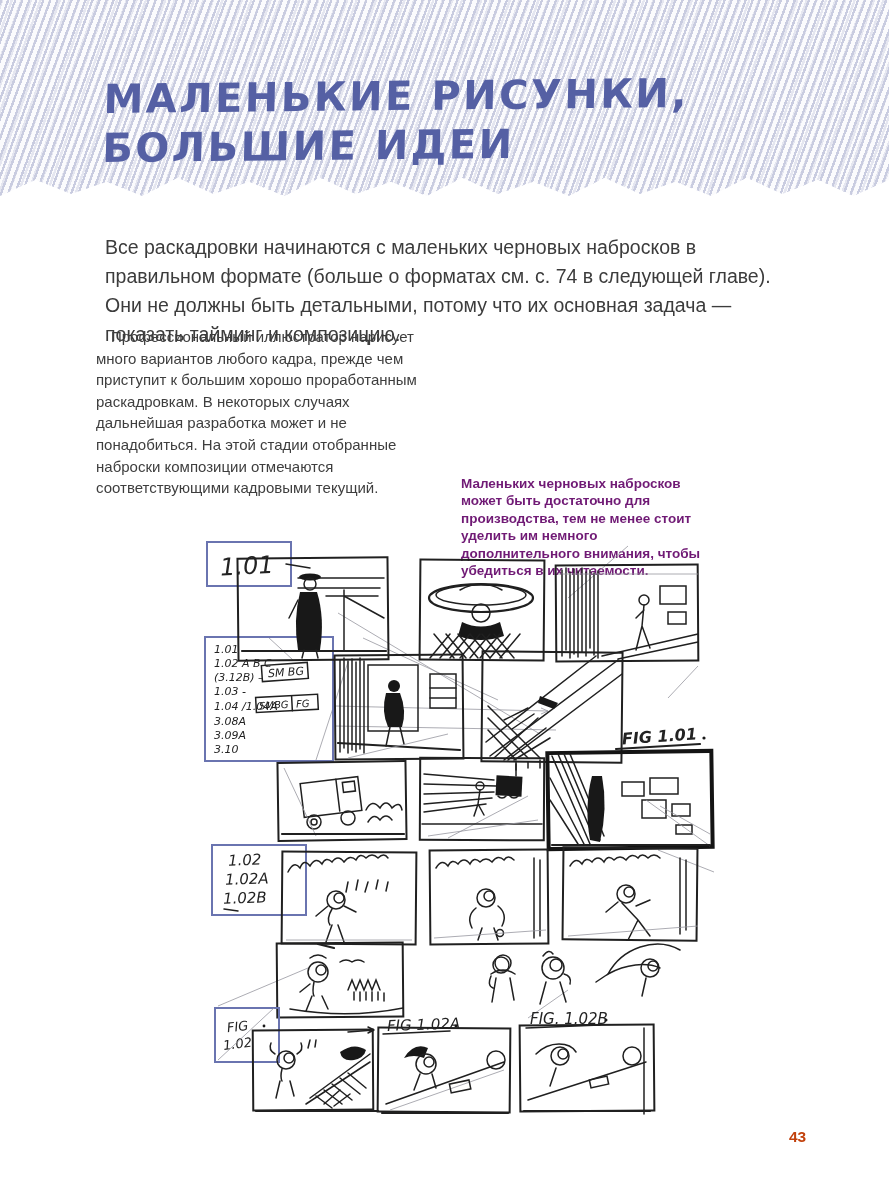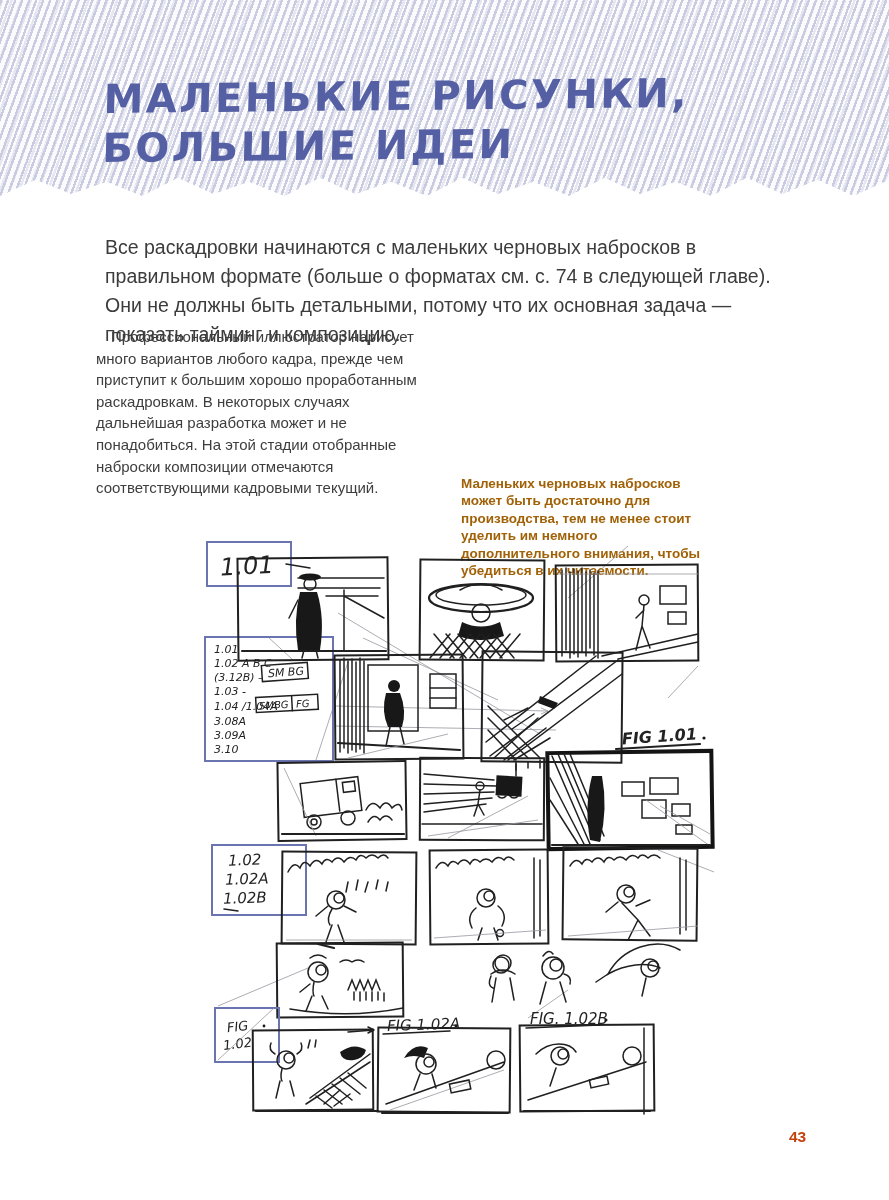--- a/index.html
+++ b/index.html
@@ -33,21 +33,21 @@
   
   .intro{
     position:absolute;left:105px;top:213px;width:690px;
     font-size:19.5px;line-height:29px;color:#3c3c3c;
   }
   .col{position:absolute;top:311px;font-size:15px;line-height:21.6px;color:#3e3e3e;}
   .col-left{left:96px;width:343px;text-indent:15px;}
   .col-right{left:458px;width:345px;}
   .caption{
     position:absolute;left:461px;top:461px;width:258px;
-    font-size:13.5px;line-height:17.6px;font-weight:700;color:#a16207;
+    font-size:13.5px;line-height:17.6px;font-weight:700;color:#701a75;
   }
   .pagenum{
     position:absolute;left:789px;top:1128px;
     font-size:15.5px;font-weight:700;color:#c2410c;
   }
   
   .sketch{position:absolute;left:198px;top:538px;}
   .frm{fill:none;stroke:var(--ink);stroke-width:2;stroke-linecap:round;}
   .frmthick{fill:none;stroke:#141414;stroke-width:4;stroke-linecap:round;}
   .ink{stroke:var(--ink);fill:none;stroke-width:1.5;stroke-linecap:round;}

